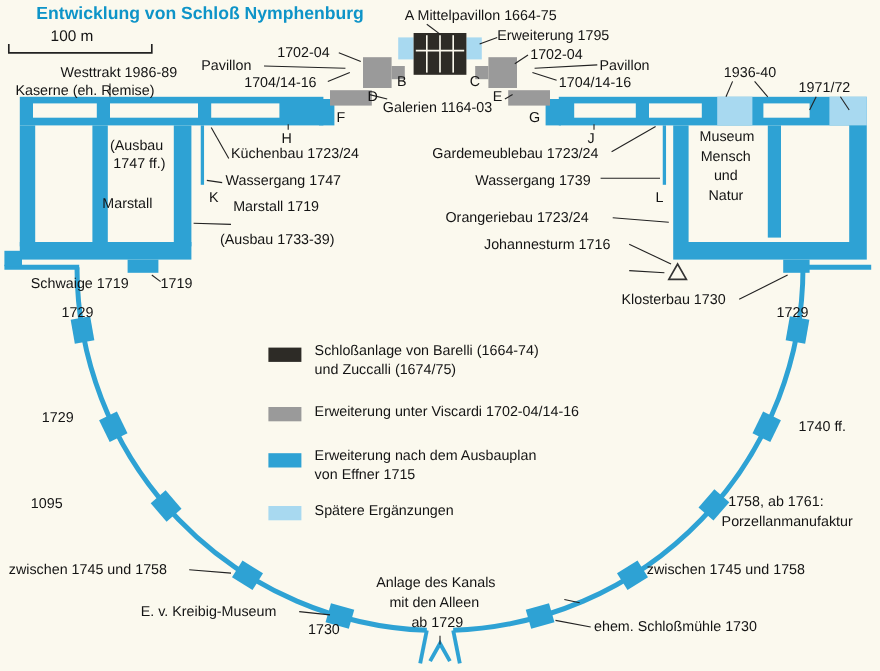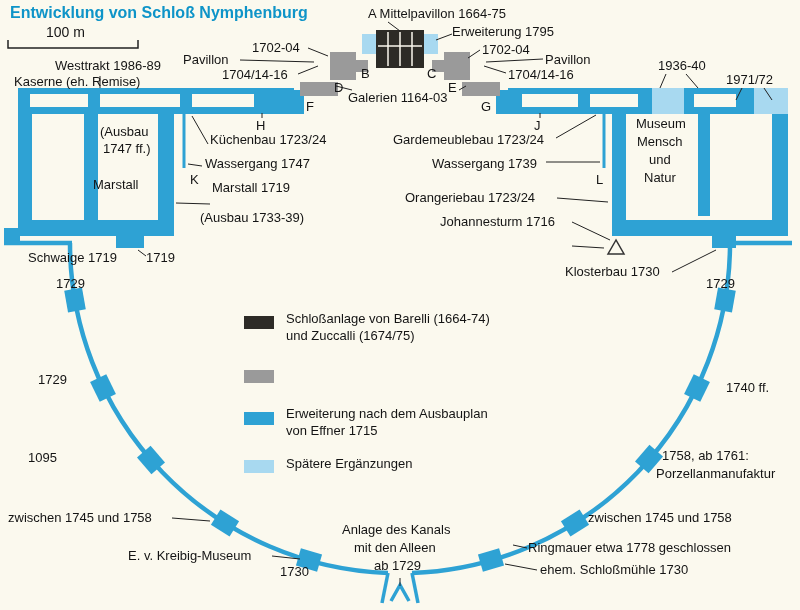--- a/index.html
+++ b/index.html
@@ -1,20 +1,20 @@
 <!DOCTYPE html>
 <html><head>
 <meta charset="utf-8">
 <style>
   html,body{margin:0;padding:0;background:#e8e6dc;}
   .stage{position:relative;width:800px;height:610px;background:#fbf9ee;overflow:hidden;
          font-family:"Liberation Sans",sans-serif;}
   .stage svg{position:absolute;left:0;top:0;}
   .lbl{position:absolute;white-space:nowrap;font-size:13px;line-height:1.2;color:#141414;}
-  .title{font-size:16px;font-weight:bold;color:#0e94c8;}
+  .title{font-size:16px;font-weight:bold;color:#0e94c8;margin-left:23px;}
   .scale{font-size:14px;}
   .letter{font-size:13px;}
   .swatch{position:absolute;width:30px;height:13px;}
   .sw-barelli{background:#2d2b26;}
   .sw-viscardi{background:#9a9a9a;}
   .sw-effner{background:#2ea2d4;}
   .sw-later{background:#a8d9f0;}
   
   .blue{fill:#2ea2d4;}
   .lblue{fill:#a8d9f0;}
@@ -218,28 +218,28 @@
   <div class="lbl" style="left:28px;top:450px">1095</div>
   <div class="lbl" style="left:662px;top:448px">1758, ab 1761:</div>
   <div class="lbl" style="left:656px;top:466px">Porzellanmanufaktur</div>
   <div class="lbl" style="left:8px;top:510px">zwischen 1745 und 1758</div>
   <div class="lbl" style="left:588px;top:510px">zwischen 1745 und 1758</div>
   <div class="lbl" style="left:128px;top:548px">E. v. Kreibig-Museum</div>
   <div class="lbl" style="left:280px;top:564px">1730</div>
   <div class="lbl" style="left:342px;top:522px">Anlage des Kanals</div>
   <div class="lbl" style="left:354px;top:540px">mit den Alleen</div>
   <div class="lbl" style="left:374px;top:558px">ab 1729</div>
-  <div class="lbl" style="left:528px;top:540px">Ringmauer etwa 1778 geschlossen</div>
   <div class="lbl" style="left:540px;top:562px">ehem. Schloßmühle 1730</div>
 
   <div class="swatch sw-barelli" style="left:244px;top:316px"></div>
   <div class="lbl" style="left:286px;top:311px">Schloßanlage von Barelli (1664-74)</div>
   <div class="lbl" style="left:286px;top:328px">und Zuccalli (1674/75)</div>
 
   <div class="swatch sw-viscardi" style="left:244px;top:370px"></div>
+  <div class="lbl" style="left:286px;top:366px">Erweiterung unter Viscardi 1702-04/14-16</div>
 
   <div class="swatch sw-effner" style="left:244px;top:412px"></div>
   <div class="lbl" style="left:286px;top:406px">Erweiterung nach dem Ausbauplan</div>
   <div class="lbl" style="left:286px;top:423px">von Effner 1715</div>
 
   <div class="swatch sw-later" style="left:244px;top:460px"></div>
   <div class="lbl" style="left:286px;top:456px">Spätere Ergänzungen</div>
 
 </div>
 

